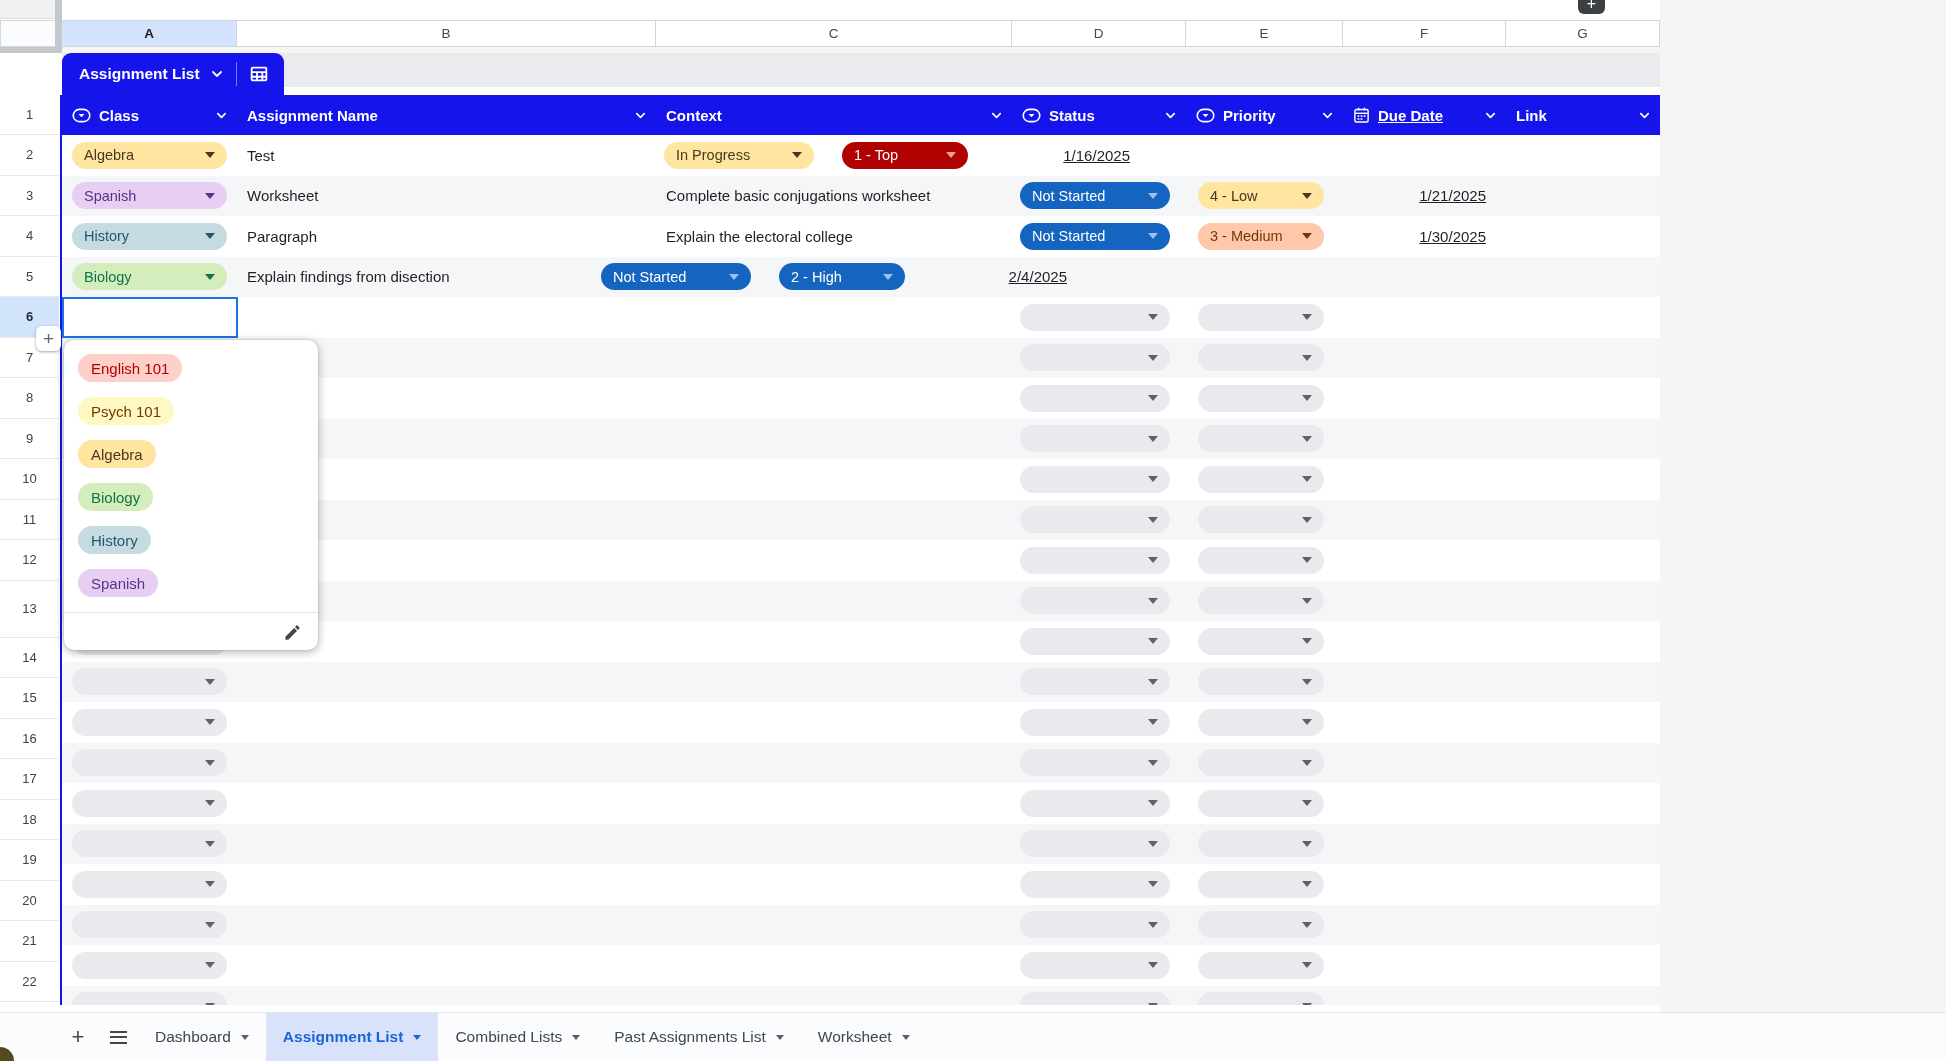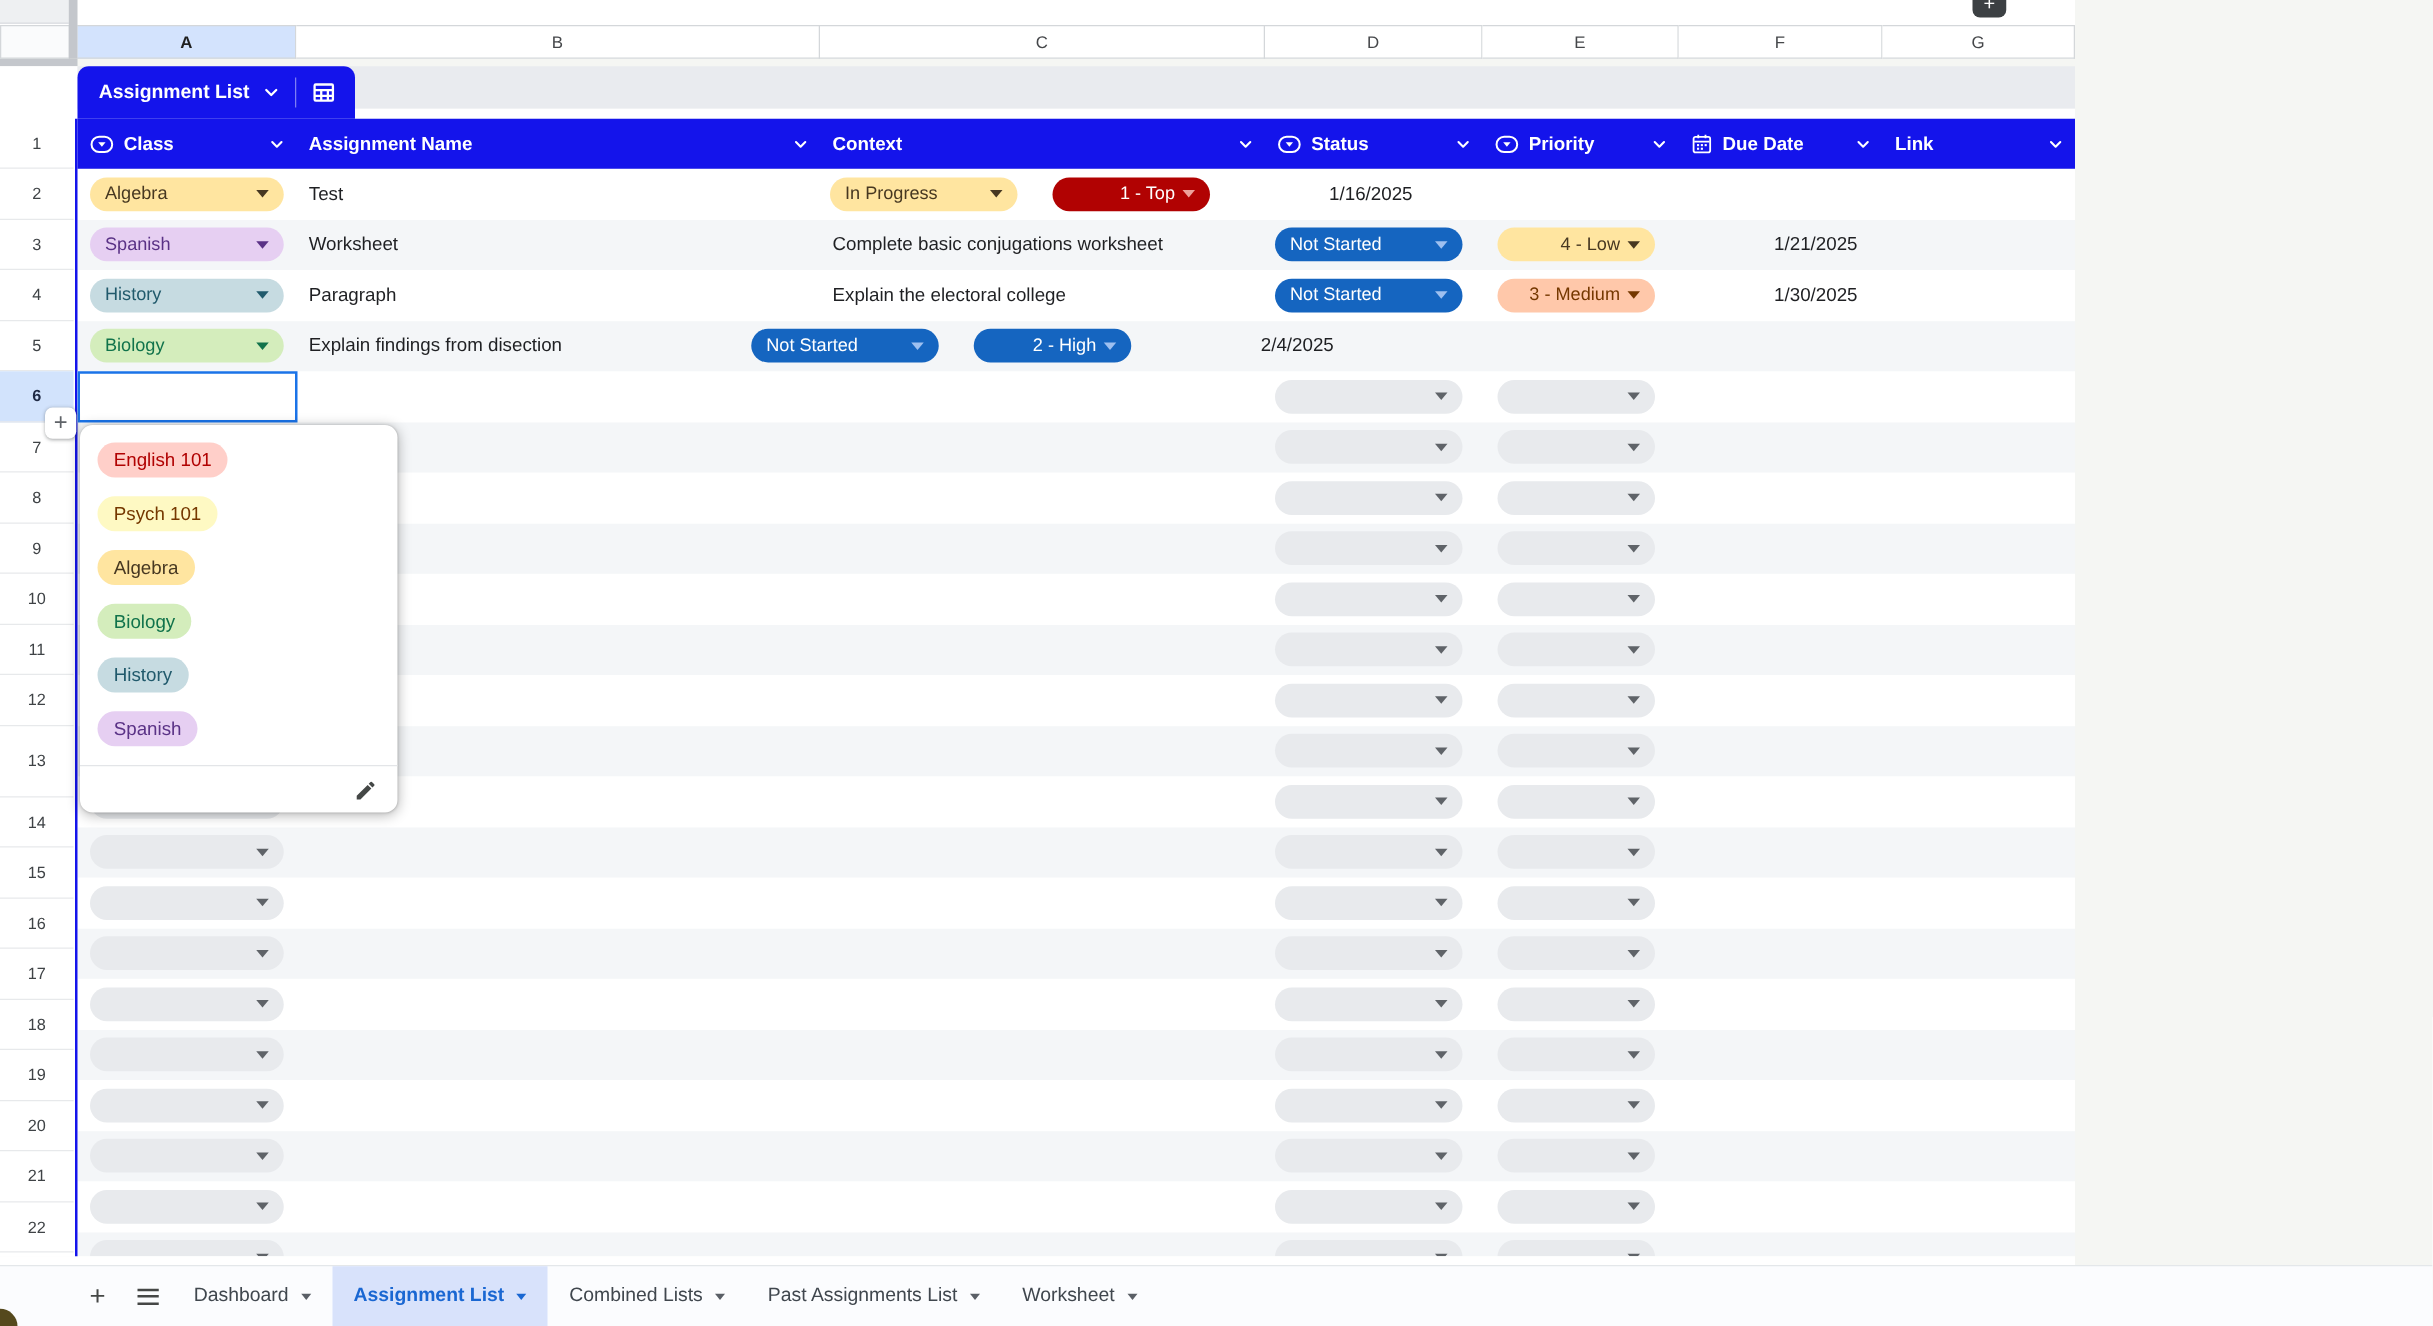--- a/index.html
+++ b/index.html
@@ -36,21 +36,21 @@
   .table-tab .tt-sep{width:1px;height:24px;background:rgba(255,255,255,.45);}
   .table-tab .tt-icon{width:45px;display:flex;align-items:center;justify-content:center;}
 
   
   .thead{position:absolute;left:62px;top:95px;width:1598px;height:40px;background:#1414eb;display:flex;z-index:1;}
   .th{display:flex;align-items:center;color:#fff;font-weight:bold;font-size:15px;
       padding:0 9px 0 10px;box-sizing:border-box;}
   .th .hicon{display:flex;align-items:center;margin-right:8px;}
   .th .th-caret{margin-left:auto;display:flex;align-items:center;}
   .col-a{width:175px;}.col-b{width:419px;}.col-c{width:356px;}.col-d{width:174px;}
-  .col-e{width:157px;text-align:right;}.col-f{width:163px;}.col-g{width:154px;}
+  .col-e{width:157px;}.col-f{width:163px;text-decoration:underline;}.col-g{width:154px;}
 
   
   .tbody{position:absolute;left:62px;top:135px;width:1598px;height:870px;overflow:hidden;background:#fff;z-index:0;}
   .trow{display:flex;height:40.5px;}
   .trow.shaded{background:#f4f6f8;}
   .td{height:100%;display:flex;align-items:center;padding:0 10px;box-sizing:border-box;}
   .td.col-d{padding:0 8px;}
   .td.col-e{padding:0 6px 0 12px;}
   .cell-text{font-size:15px;color:#1f2023;white-space:nowrap;overflow:hidden;}
   .cell-date{font-size:15px;color:#1f2023;justify-content:flex-end;padding-right:20px;}

